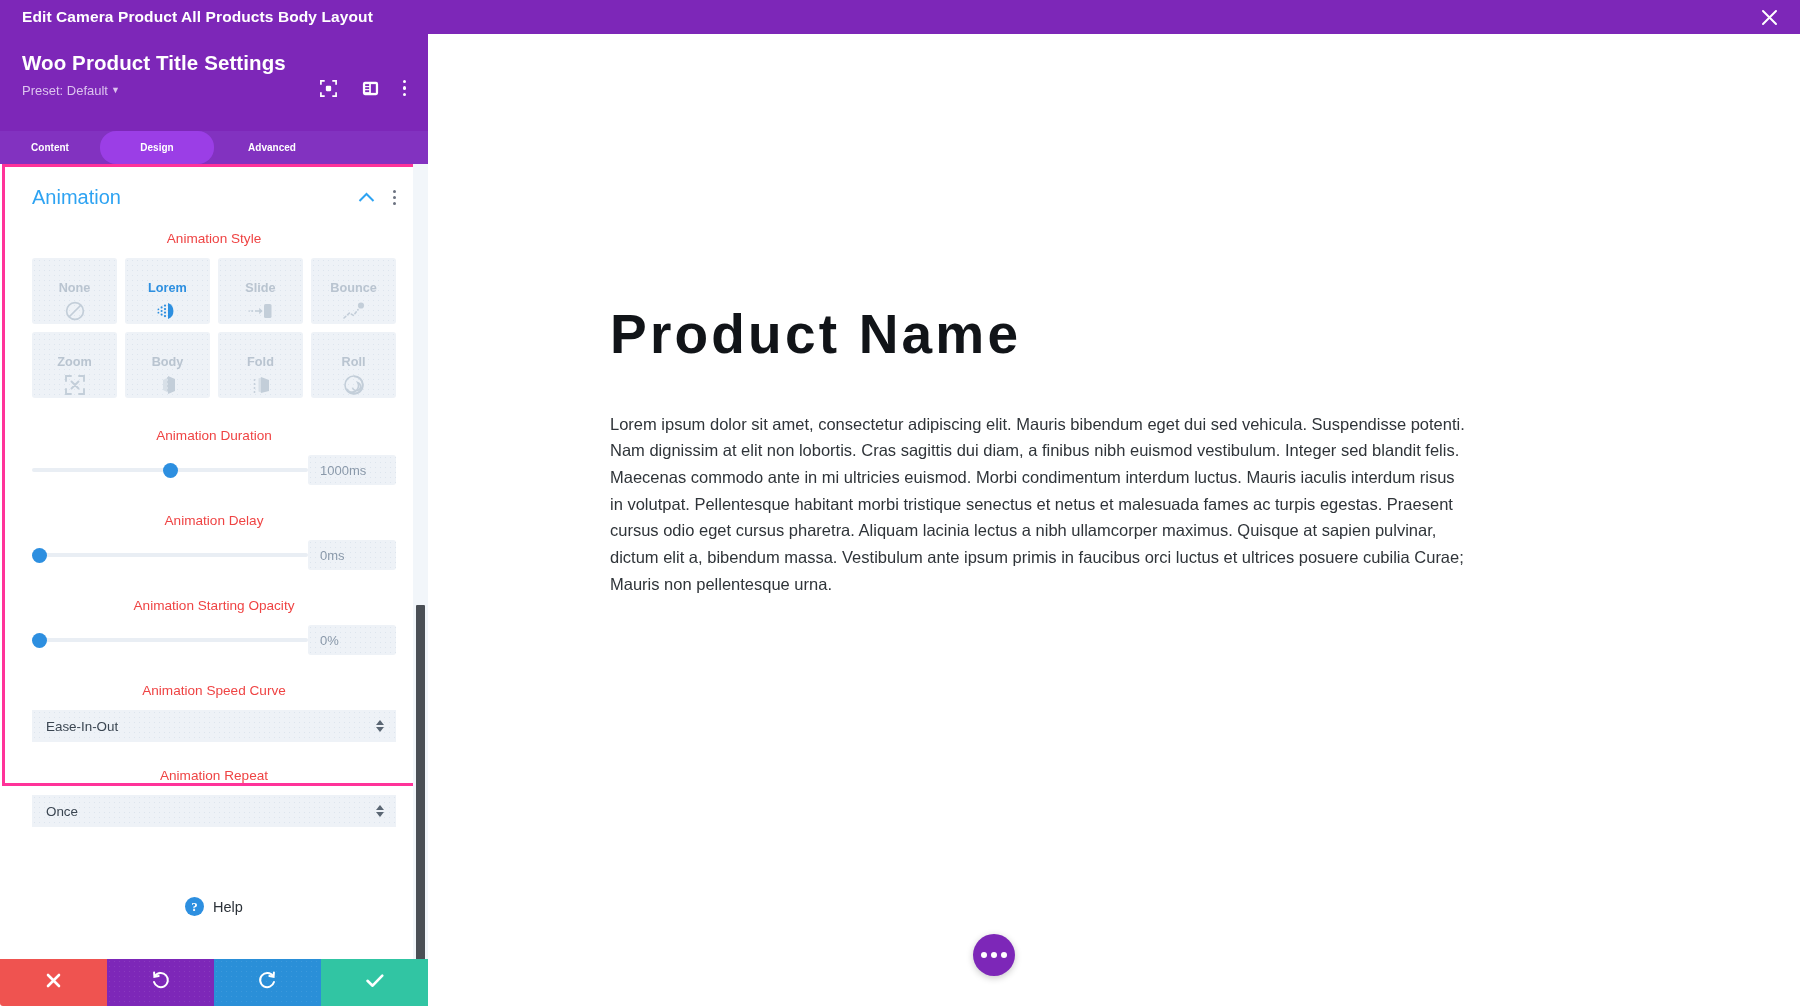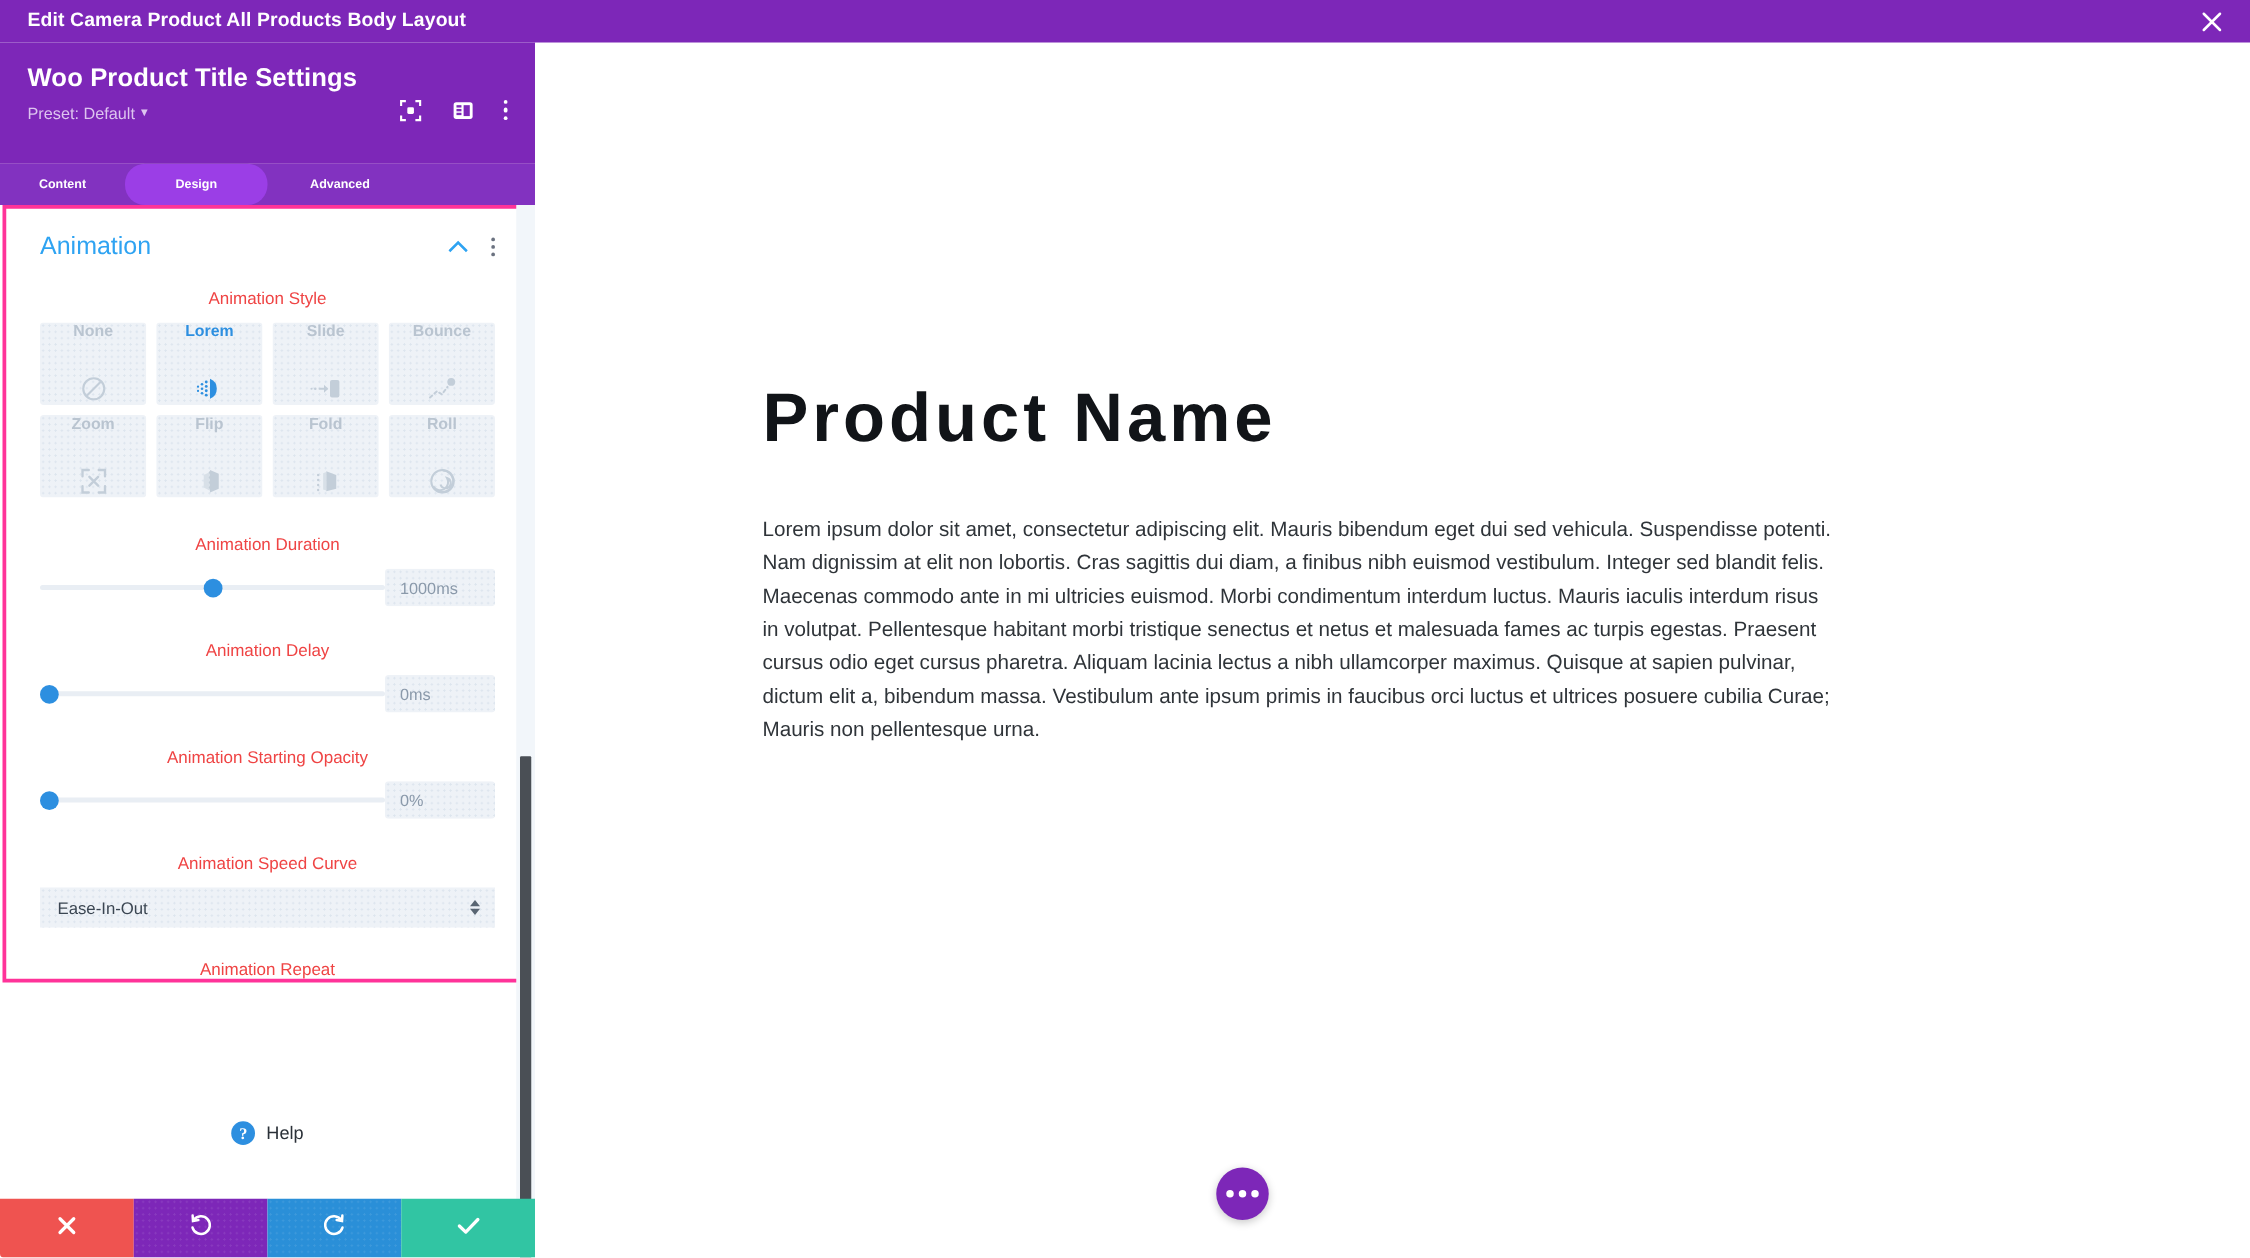--- a/index.html
+++ b/index.html
@@ -114,21 +114,21 @@
   .anim-grid {
     display: grid; grid-template-columns: repeat(4, 1fr); gap: 8px;
     margin-bottom: 30px;
   }
   .anim-cell {
     background: #eef2f7;
     background-image: radial-gradient(#dde5ee 0.8px, transparent 0.8px);
     background-size: 5px 5px;
     border-radius: 3px;
     height: 66px;
-    display: flex; flex-direction: column; align-items: center; justify-content: space-between;
+    display: flex; flex-direction: column; align-items: center; justify-content: flex-end;
     gap: 3px;
     cursor: pointer;
   }
   .anim-cell .lbl { font-size: 12.7px; color: #b9c4d0; font-weight: bold; }
   .anim-cell.selected .lbl { color: #2d8fe0; }
   .anim-cell .ico { height: 26px; display:flex; align-items:center; justify-content:center; }
 
   
   .slider-row { display: flex; align-items: center; margin-bottom: 28px; }
   .slider-track-wrap { flex: 1 1 auto; position: relative; height: 18px; display:flex; align-items:center; }
@@ -369,21 +369,21 @@
               <div class="lbl">Zoom</div>
               <div class="ico">
                 <svg width="24" height="24" viewBox="0 0 24 24" fill="none" stroke="#c3ced9" stroke-width="1.9" stroke-linecap="round">
                   <path d="M3 8V3h5M16 3h5v5M21 16v5h-5M8 21H3v-5"></path>
                   <path d="M8.5 8.5 L15.5 15.5 M15.5 8.5 L8.5 15.5"></path>
                 </svg>
               </div>
             </div>
 
             <div class="anim-cell">
-              <div class="lbl">Flip</div>
+              <div class="lbl">Body</div>
               <div class="ico">
                 <svg width="26" height="24" viewBox="0 0 26 24">
                   <path d="M13 3 L20 6 V18 L13 21 Z" fill="#c3ced9"></path>
                   <path d="M13 4.5 L8 7 V17 L13 19.5 Z" fill="#d8e0e8"></path>
                   <g fill="#c3ced9">
                       <circle cx="13" cy="5" r="1"></circle>
                       <circle cx="13" cy="9" r="1"></circle>
                       <circle cx="13" cy="13" r="1"></circle>
                       <circle cx="13" cy="17" r="1"></circle>
                     </g>
@@ -449,20 +449,27 @@
           <div class="field-label">Animation Speed Curve</div>
           <div class="select-box">
             <span>Ease-In-Out</span>
             <span class="select-arrows">
                 <span class="up"></span>
                 <span class="dn"></span>
               </span>
           </div>
 
           <div class="field-label">Animation Repeat</div>
+          <div class="select-box">
+            <span>Once</span>
+            <span class="select-arrows">
+                <span class="up"></span>
+                <span class="dn"></span>
+              </span>
+          </div>
         </div>
 
       </div>
 
       <div class="pink-frame"></div>
 
       <div class="help-row">
         <div class="help-inner">
           <span class="help-badge">?</span>
           <span class="help-text">Help</span>

